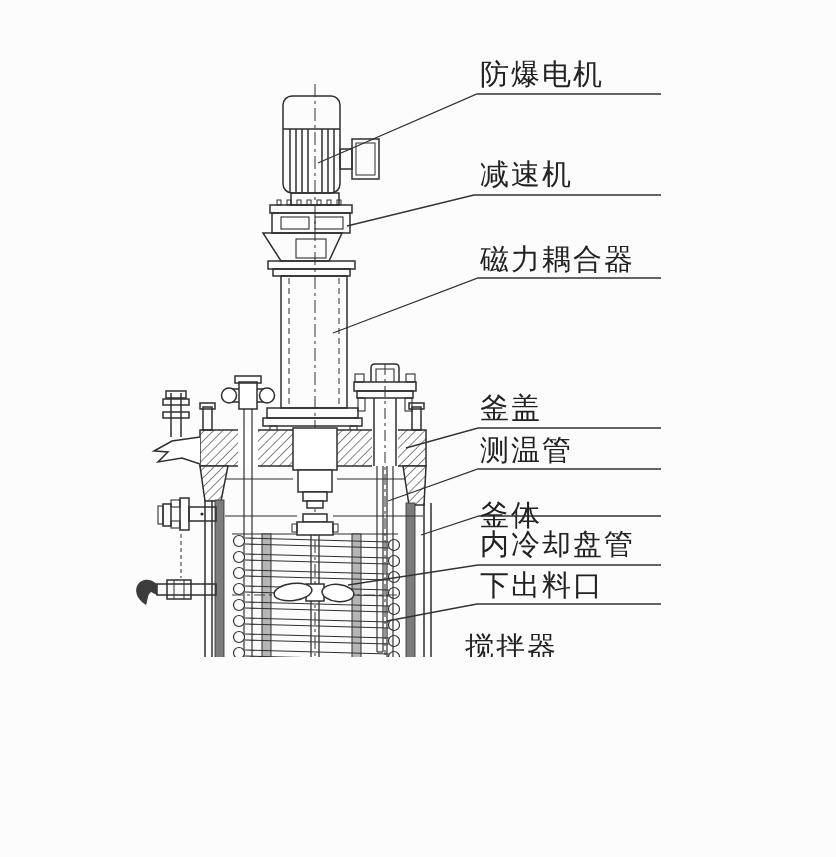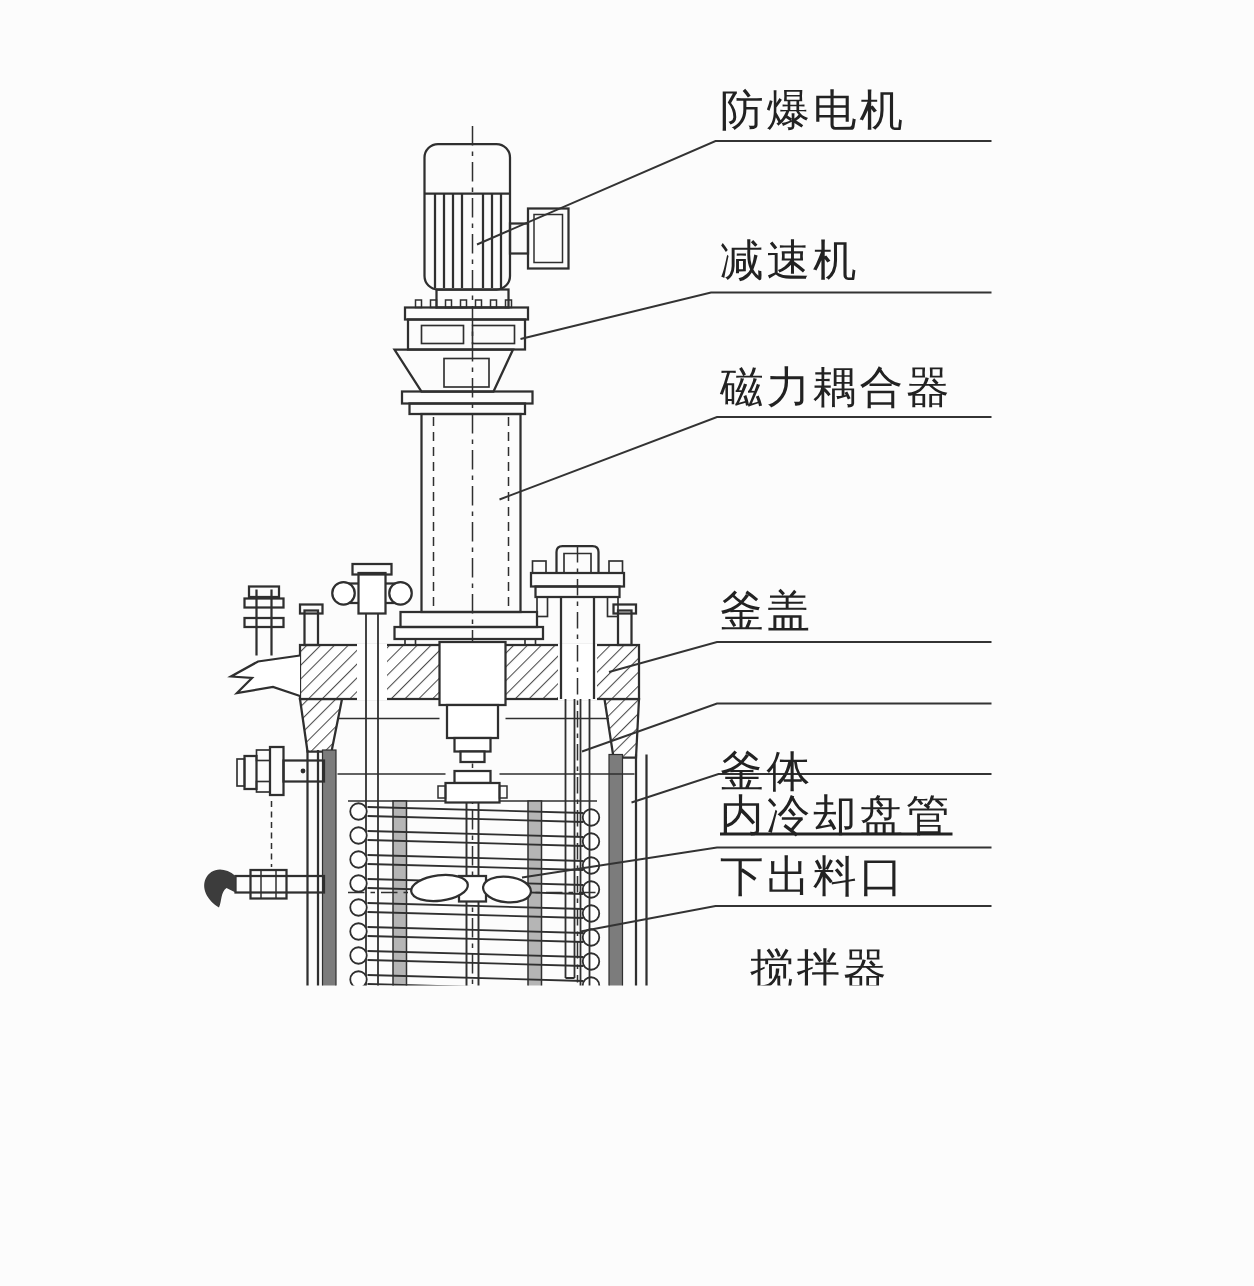--- a/index.html
+++ b/index.html
@@ -283,17 +283,18 @@
         <polyline points="397,690 477,667 661,667"></polyline>
         <polyline points="368,762 477,788 661,788"></polyline>
       </g>
     </g>
   </svg>
 
   <div class="lbl" style="left:480px;top:58px;">防爆电机</div>
   <div class="lbl" style="left:480px;top:158px;">减速机</div>
   <div class="lbl" style="left:480px;top:243px;text-align:center;">磁力耦合器</div>
   <div class="lbl" style="left:480px;top:392px;">釜盖</div>
+  <div class="lbl" style="left:480px;top:434px;">测温管</div>
   <div class="lbl" style="left:480px;top:499px;">釜体</div>
-  <div class="lbl" style="left:480px;top:528px;text-decoration:underline;">内冷却盘管</div>
+  <div class="lbl" style="left:480px;top:528px;">内冷却盘管</div>
   <div class="lbl" style="left:480px;top:569px;">下出料口</div>
-  <div class="lbl" style="left:500px;top:631px;">搅拌器</div>
+  <div class="lbl" style="left:465px;top:631px;">搅拌器</div>
 </div>
 
 </body></html>

